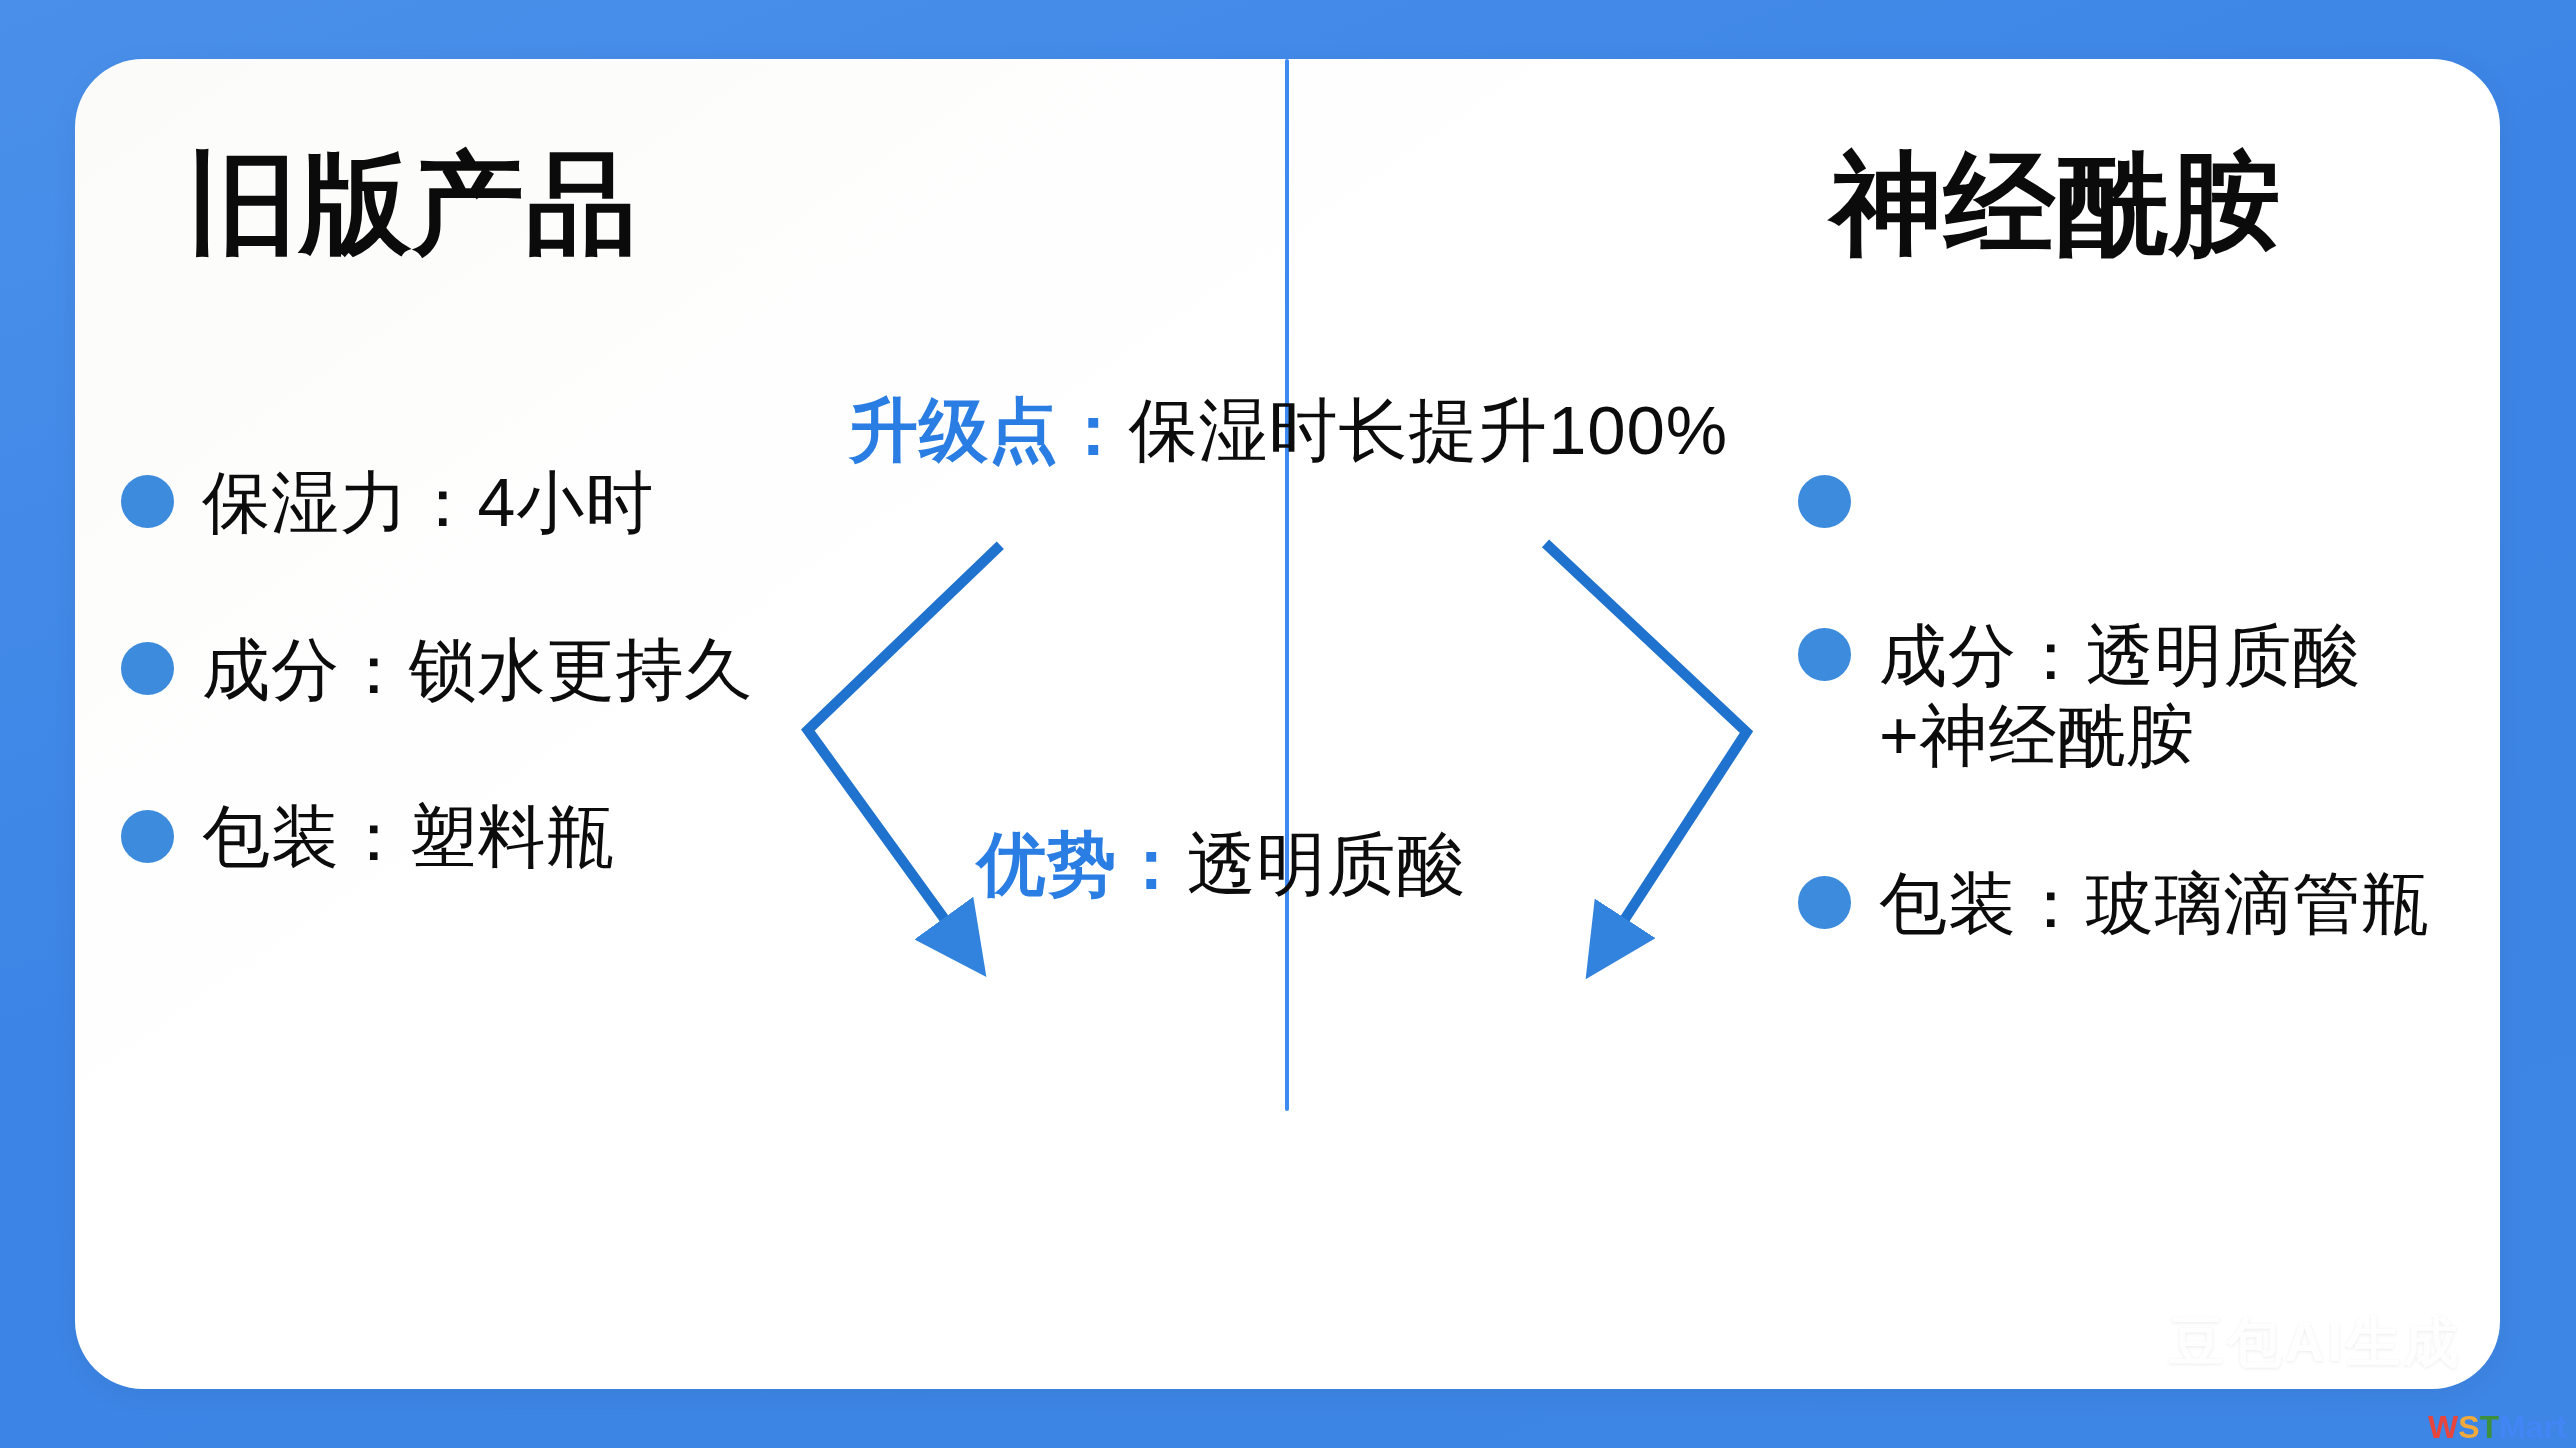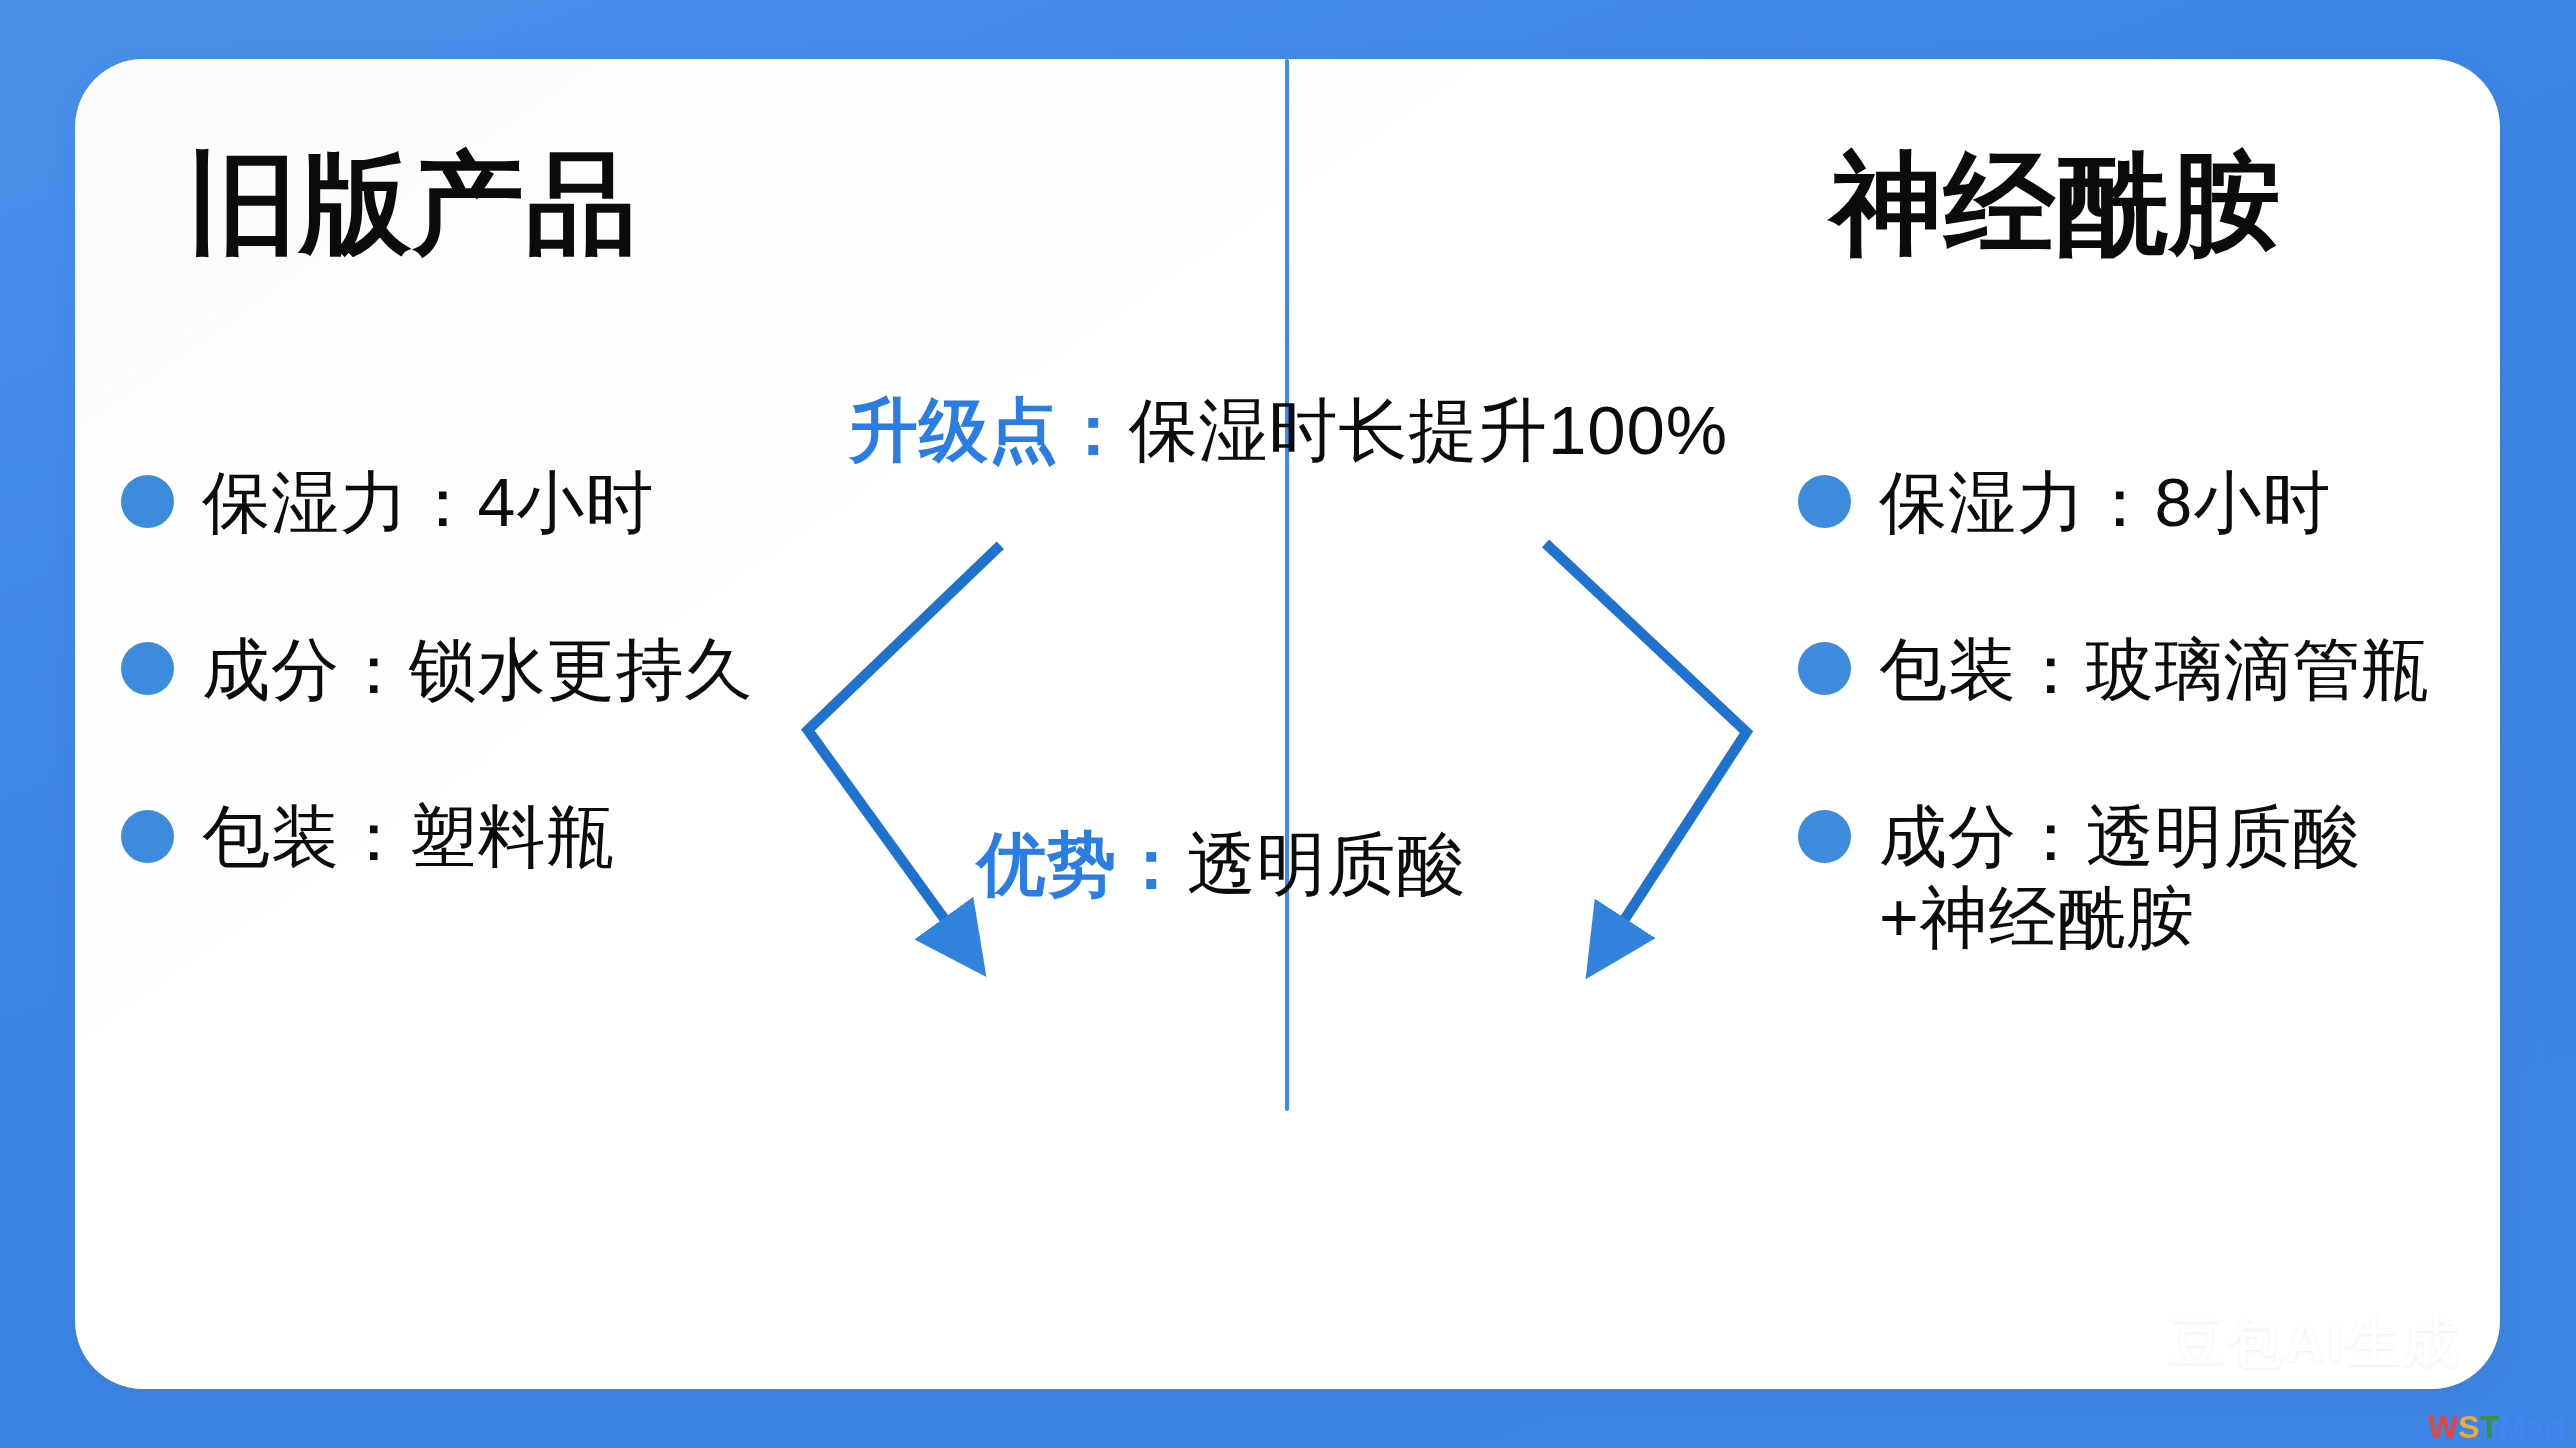--- a/index.html
+++ b/index.html
@@ -162,30 +162,29 @@
     </div>
     <div class="bullet-row">
       <span class="bullet-dot"></span>
       <span class="bullet-text">包装：塑料瓶</span>
     </div>
   </div>
 
   <div id="list-right" class="bullet-list">
     <div class="bullet-row">
       <span class="bullet-dot"></span>
-      <span class="bullet-text">保湿力：8小时</span>
-    </div>
-    <div class="bullet-row">
-      <span class="bullet-dot"></span>
-      <span class="bullet-text">包装：玻璃滴管瓶</span>
     </div>
     <div class="bullet-row">
       <span class="bullet-dot"></span>
       <span class="bullet-text">成分：透明质酸
 +神经酰胺</span>
+    </div>
+    <div class="bullet-row">
+      <span class="bullet-dot"></span>
+      <span class="bullet-text">包装：玻璃滴管瓶</span>
     </div>
   </div>
 
   <svg id="arrows" viewBox="0 0 2730 1535">
     <defs>
       <marker id="ah" viewBox="0 0 12 12" refX="9" refY="6" markerWidth="7" markerHeight="7" orient="auto-start-reverse">
         <path d="M 0 0 L 12 6 L 0 12 z" fill="#3283dd"></path>
       </marker>
     </defs>
 

